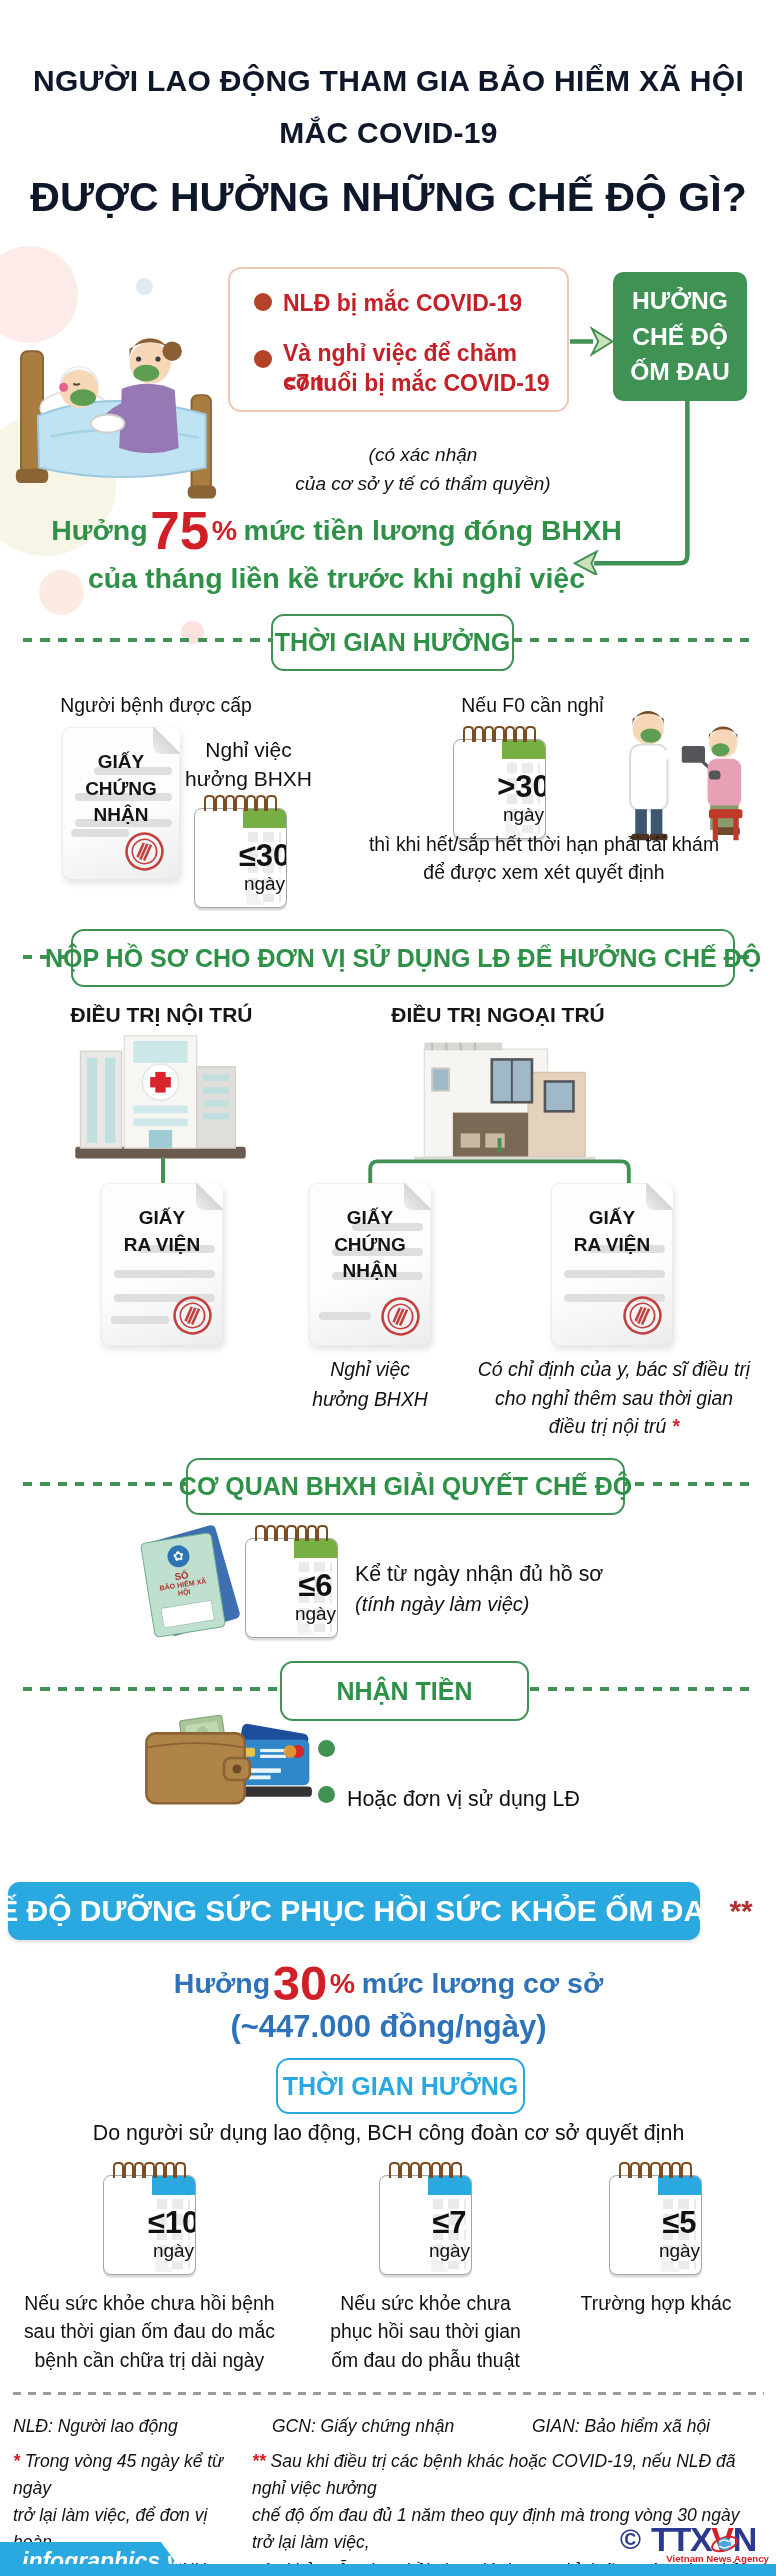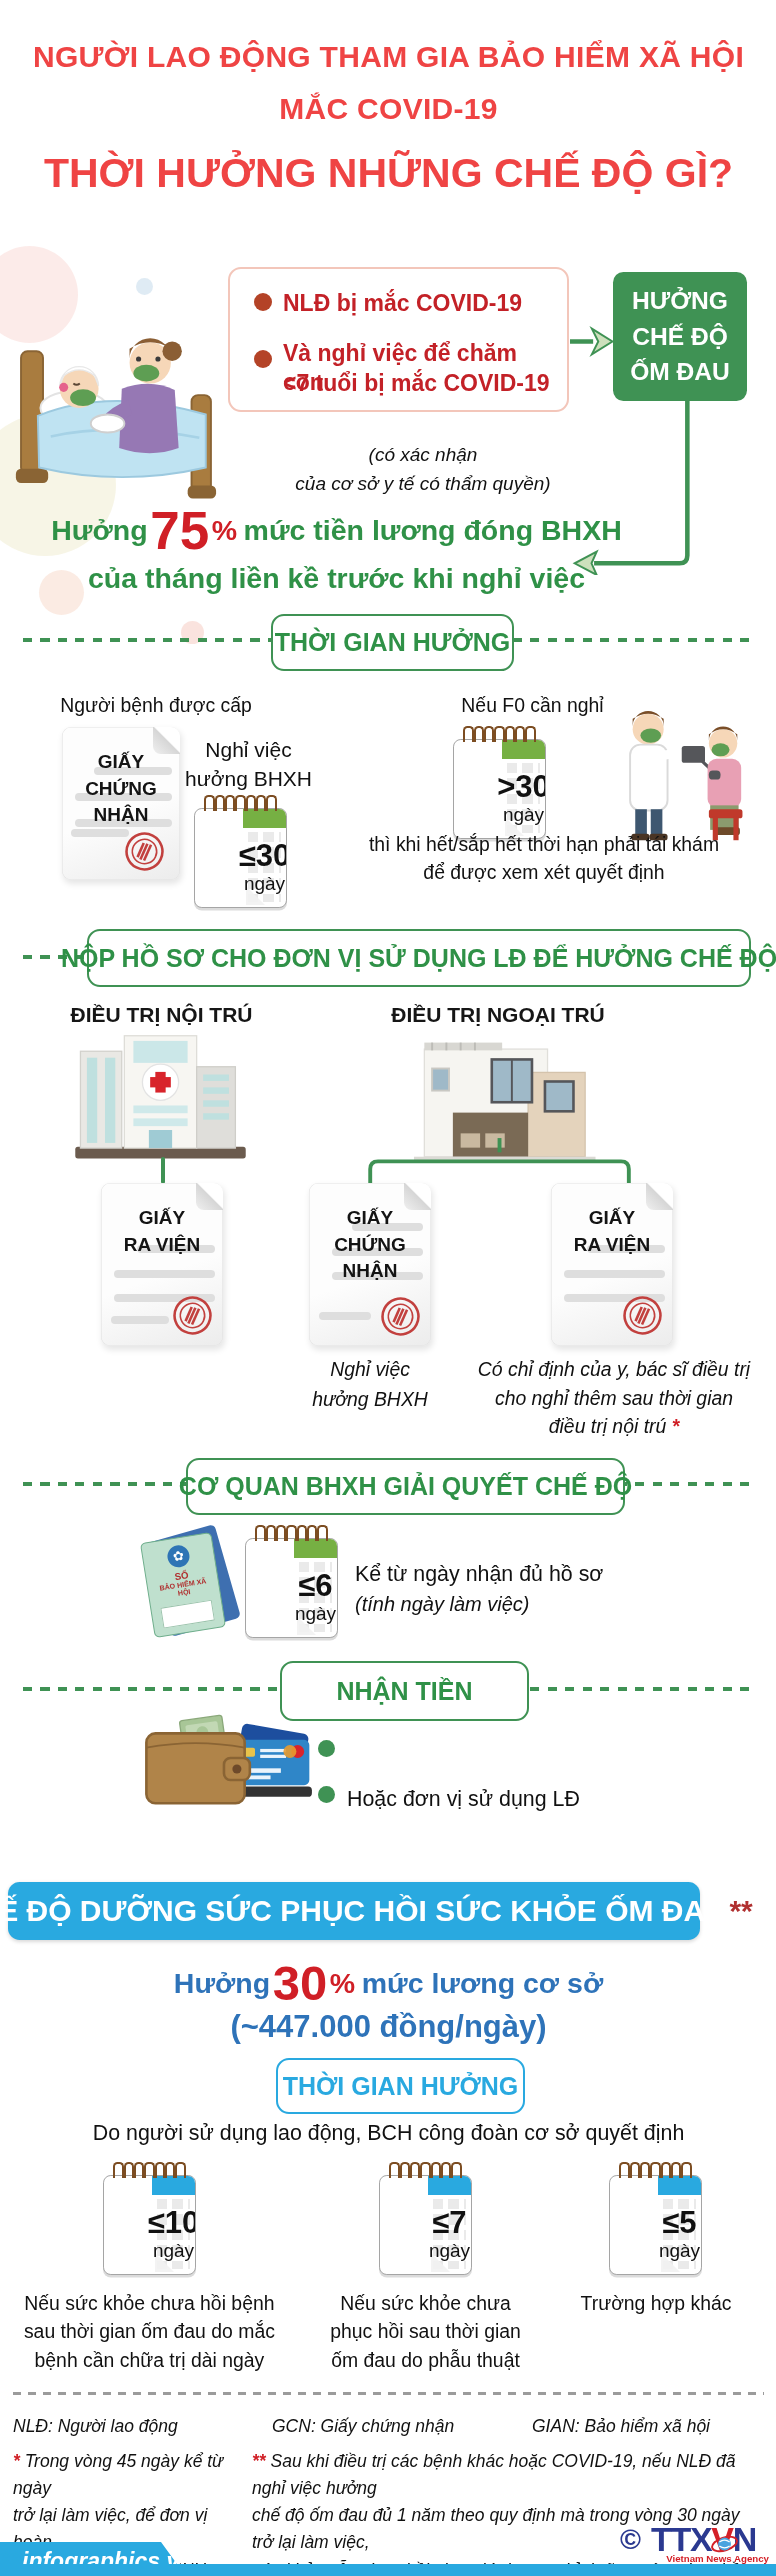--- a/index.html
+++ b/index.html
@@ -1,20 +1,20 @@
 <!DOCTYPE html>
 <html style="font-size:10.4px"><head>
 <meta charset="utf-8">
 <style>
   html,body{margin:0;padding:0;background:#fff;}
   .canvas{position:relative;width:777px;height:2576px;margin:0 auto;background:#fff;overflow:hidden;
           font-family:"Liberation Sans", sans-serif;}
   .abs{position:absolute;}
   .ctr{text-align:center;}
-  .red{color:#ef4444;}
+  .red{color:#0f172a;margin-top:24px;}
   .b{font-weight:bold;}
 
   
   .title1{font-size:30px;font-weight:bold;letter-spacing:0.3px;}
   .title3{font-size:41px;font-weight:bold;}
 
   
   .elig-box{border:2.6px solid #F3C6BA;border-radius:13px;background:#fff;}
   .dot-red{width:18px;height:18px;border-radius:50%;background:#B44327;flex:0 0 auto;}
   .elig-txt{font-size:23px;font-weight:bold;color:#C32127;line-height:1.25;}
@@ -106,21 +106,21 @@
 <div class="canvas">
 
   <div class="deco" style="left:-19.4px;top:246px;width:97px;height:97px;background:#F4B8B0;opacity:.28;"></div>
   <div class="deco" style="left:-26px;top:414px;width:142px;height:142px;background:#EDE9C8;opacity:.45;"></div>
   <div class="deco" style="left:39px;top:570px;width:45px;height:45px;background:#F6CDB9;opacity:.4;"></div>
   <div class="deco" style="left:181px;top:621px;width:23px;height:23px;background:#F2B8AC;opacity:.4;"></div>
   <div class="deco" style="left:136px;top:278px;width:17px;height:17px;background:#BFD8EA;opacity:.5;"></div>
 
   <div class="abs ctr red title1" style="left:0;top:40px;width:777px;">NGƯỜI LAO ĐỘNG THAM GIA BẢO HIỂM XÃ HỘI</div>
   <div class="abs ctr red title1" style="left:0;top:92px;width:777px;">MẮC COVID-19</div>
-  <div class="abs ctr red title3" style="left:0;top:150px;width:777px;">THỜI HƯỞNG NHỮNG CHẾ ĐỘ GÌ?</div>
+  <div class="abs ctr red title3" style="left:0;top:150px;width:777px;">ĐƯỢC HƯỞNG NHỮNG CHẾ ĐỘ GÌ?</div>
 
   <svg class="abs" style="left:11.7px;top:254px;" width="217" height="259" viewBox="0 0 336 400">
     <rect x="14" y="150" width="34" height="190" rx="10" fill="#A97C3F" stroke="#8A6434" stroke-width="3"></rect>
     <rect x="278" y="218" width="30" height="150" rx="10" fill="#A97C3F" stroke="#8A6434" stroke-width="3"></rect>
     <rect x="6" y="332" width="50" height="22" rx="8" fill="#8A6434"></rect>
     <rect x="272" y="358" width="44" height="20" rx="8" fill="#8A6434"></rect>
     <ellipse cx="96" cy="238" rx="52" ry="26" fill="#FFFFFF" stroke="#E3E3E3" stroke-width="3"></ellipse>
     <path d="M40 250 Q150 205 300 248 L300 330 Q170 360 42 330 Z" fill="#BFE3F2" stroke="#9CC9DF" stroke-width="3"></path>
     <path d="M60 282 Q160 260 290 284" fill="none" stroke="#A6D2E6" stroke-width="4"></path>
     <circle cx="104" cy="208" r="30" fill="#F6D7B8"></circle>
@@ -265,21 +265,21 @@
     <rect x="158" y="186" width="40" height="12" rx="4" fill="#6E4A2A"></rect>
     <rect x="150" y="158" width="52" height="14" rx="4" fill="#C0392B"></rect>
     <rect x="156" y="170" width="8" height="36" fill="#C0392B"></rect>
     <rect x="188" y="170" width="8" height="36" fill="#C0392B"></rect>
   </svg>
 
   <div class="abs ctr cap" style="left:350px;top:830px;width:388px;">thì khi hết/sắp hết thời hạn phải tái khám</div>
   <div class="abs ctr cap" style="left:350px;top:858px;width:388px;">để được xem xét quyết định</div>
 
   <div class="abs dash-green" style="left:22.7px;top:955px;width:731px;"></div>
-  <div class="abs secbox" style="left:87px;top:929px;width:660px;height:54px;">
+  <div class="abs secbox" style="left:71px;top:929px;width:660px;height:54px;">
     <span class="secbox-t">NỘP HỒ SƠ CHO ĐƠN VỊ SỬ DỤNG LĐ ĐỂ HƯỞNG CHẾ ĐỘ</span>
   </div>
 
   <div class="abs ctr b" style="left:32px;top:1003px;width:259px;font-size:21px;color:#161616;">ĐIỀU TRỊ NỘI TRÚ</div>
   <div class="abs ctr b" style="left:362px;top:1003px;width:272px;font-size:21px;color:#161616;">ĐIỀU TRỊ NGOẠI TRÚ</div>
 
   <svg class="abs" style="left:70px;top:1028px;" width="181" height="133" viewBox="0 0 280 206">
     <rect x="8" y="184" width="264" height="18" rx="4" fill="#6B5B4E"></rect>
     <rect x="16" y="36" width="64" height="150" fill="#E9E8E4" stroke="#D2D1CC" stroke-width="2"></rect>
     <rect x="26" y="46" width="16" height="132" fill="#BFE0DF"></rect>

